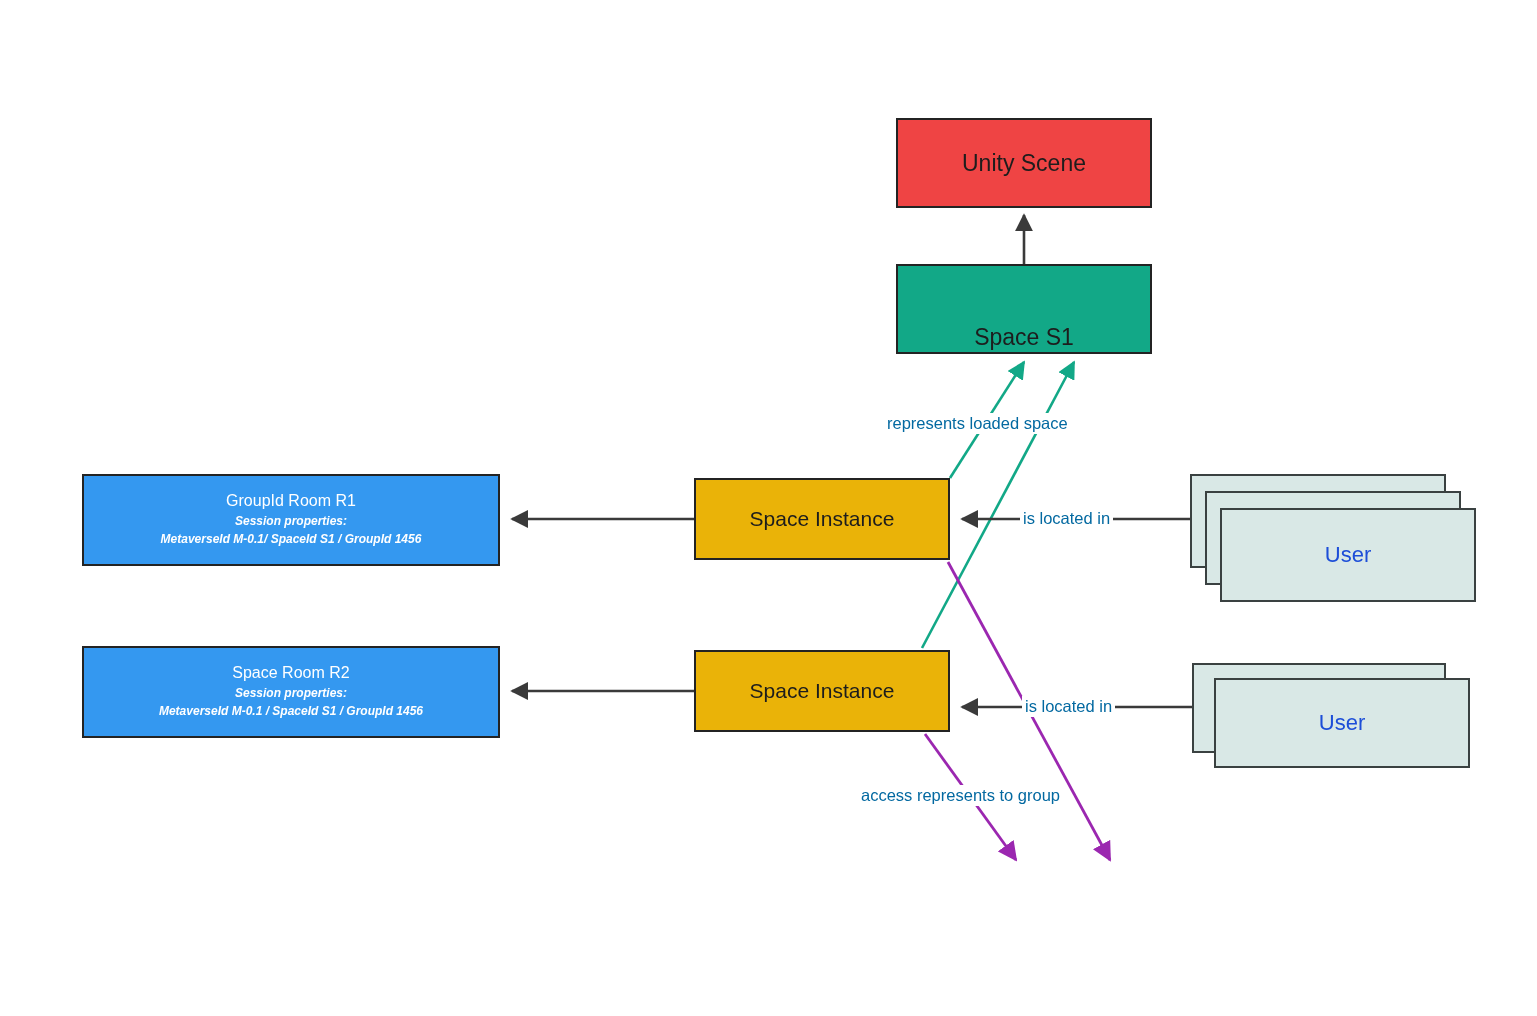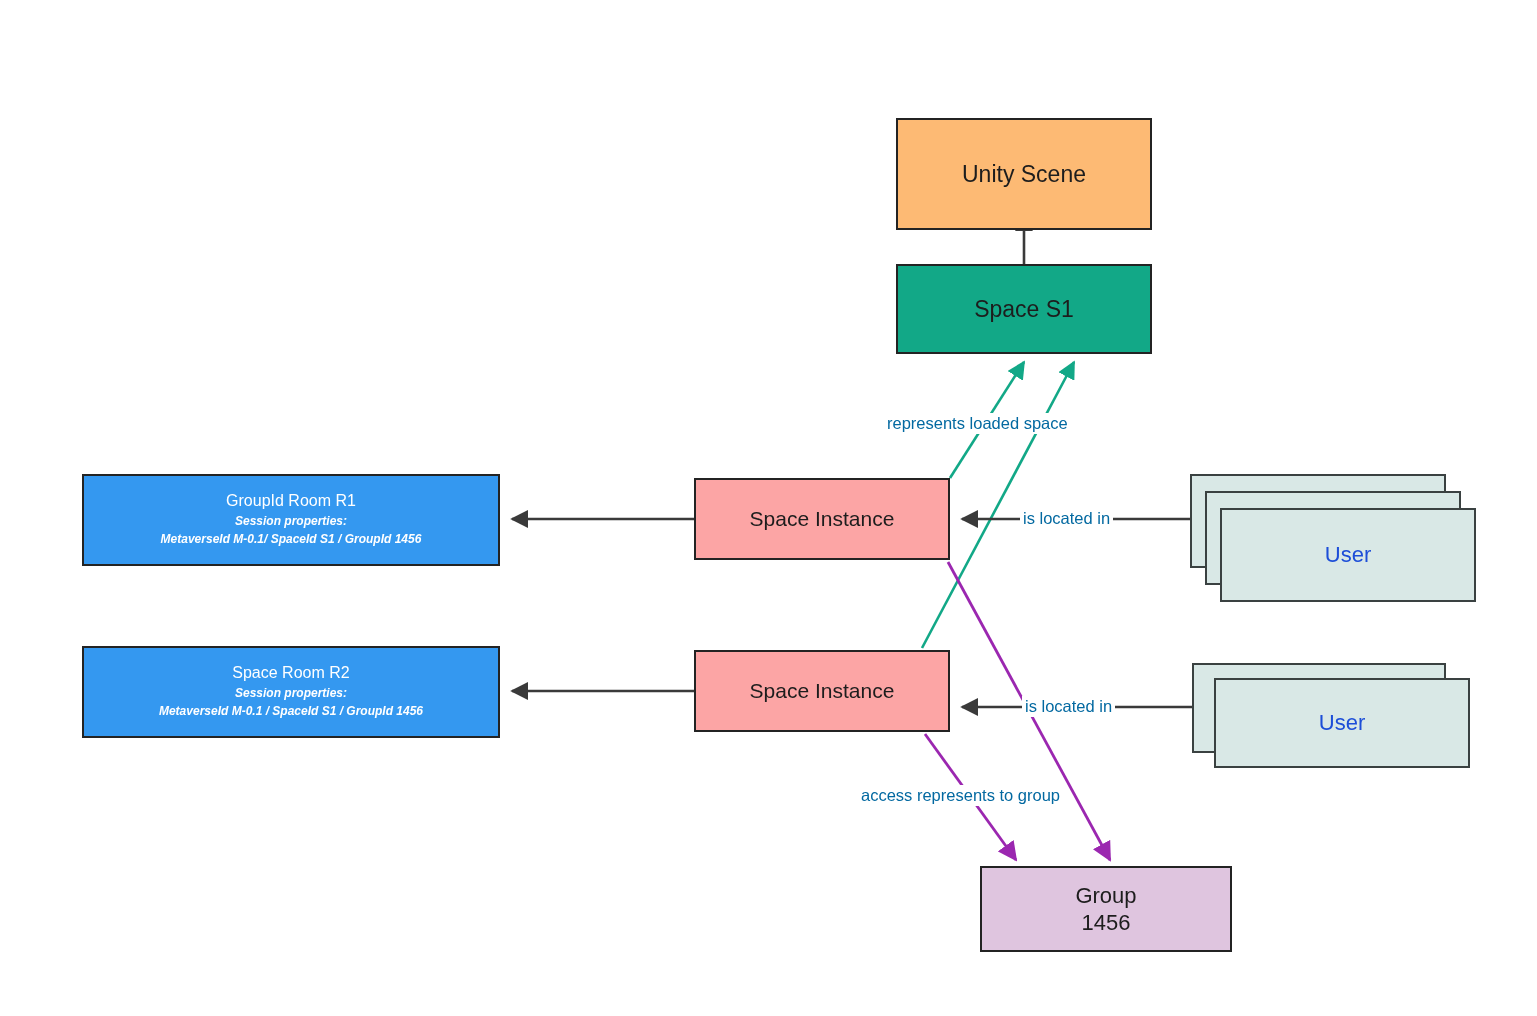--- a/index.html
+++ b/index.html
@@ -30,29 +30,30 @@
     text-align: center;
     color: #1d1d1d;
     z-index: 5;
   }
   .node-title {
     line-height: 1.25;
   }
 
   
   #unity-scene {
-    left: 896px; top: 118px; width: 256px; height: 112px;
-    background: #fdba74;
+    left: 896px; top: 118px; width: 256px; height: 90px;
+    background: #ef4444;
   }
   #unity-scene .node-title { font-size: 23px; }
 
   
   #space-s1 {
     left: 896px; top: 264px; width: 256px; height: 90px;
     background: #12A887;
+    justify-content: flex-end;
   }
   #space-s1 .node-title { font-size: 23px; }
 
   
   .fusion-room {
     left: 82px; width: 418px; height: 92px;
     background: #3498F0;
     color: #ffffff;
     padding: 0 10px;
   }
@@ -66,21 +67,21 @@
     font-size: 12px;
     font-style: italic;
     font-weight: 700;
     line-height: 1.5;
     white-space: nowrap;
   }
 
   
   .space-instance {
     left: 694px; width: 256px; height: 82px;
-    background: #fca5a5;
+    background: #eab308;
   }
   #space-instance-1 { top: 478px; }
   #space-instance-2 { top: 650px; }
   .space-instance .node-title { font-size: 21px; }
 
   
   .user-stack {
     position: absolute;
     z-index: 5;
   }
@@ -224,24 +225,20 @@
     </div>
   </div>
 
   <div class="user-stack" id="user-stack-bottom">
     <div class="user-card uc0"></div>
     <div class="user-card uc1">
       <span>User</span>
     </div>
   </div>
 
-  <div class="node" id="group-node">
-    <div class="node-title">Group</div>
-    <div class="node-title">1456</div>
-  </div>
 
   <div class="edge-label" id="label-represents-loaded-space">represents loaded space</div>
 
   <div class="edge-label" id="label-access-restricted">access represents to group</div>
 
   <div class="edge-label" id="label-is-located-in-top">is located in</div>
 
   <div class="edge-label" id="label-is-located-in-bottom">is located in</div>
 
 </div>

